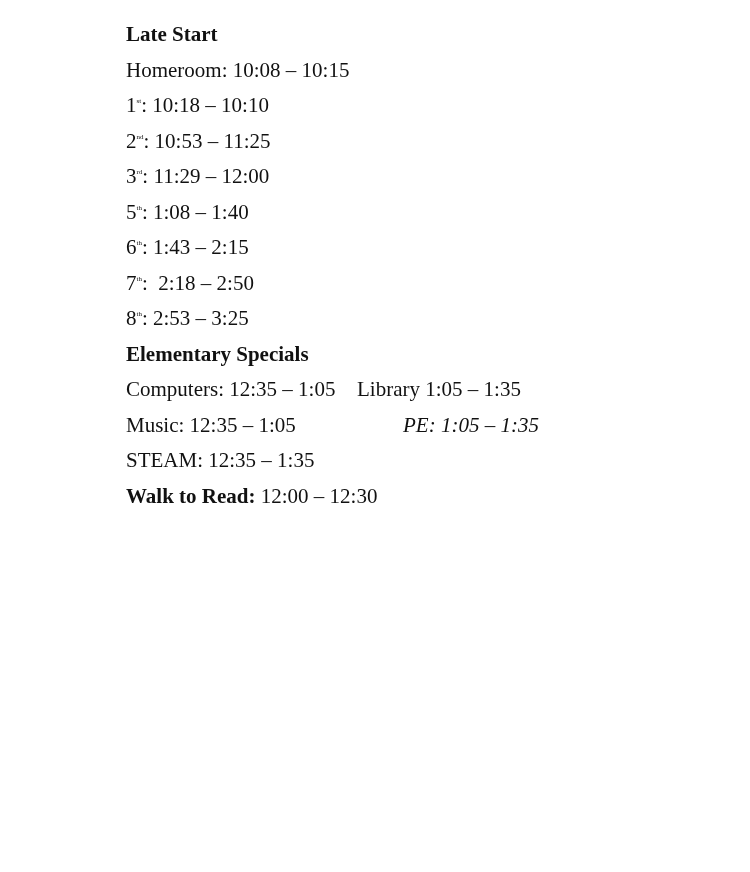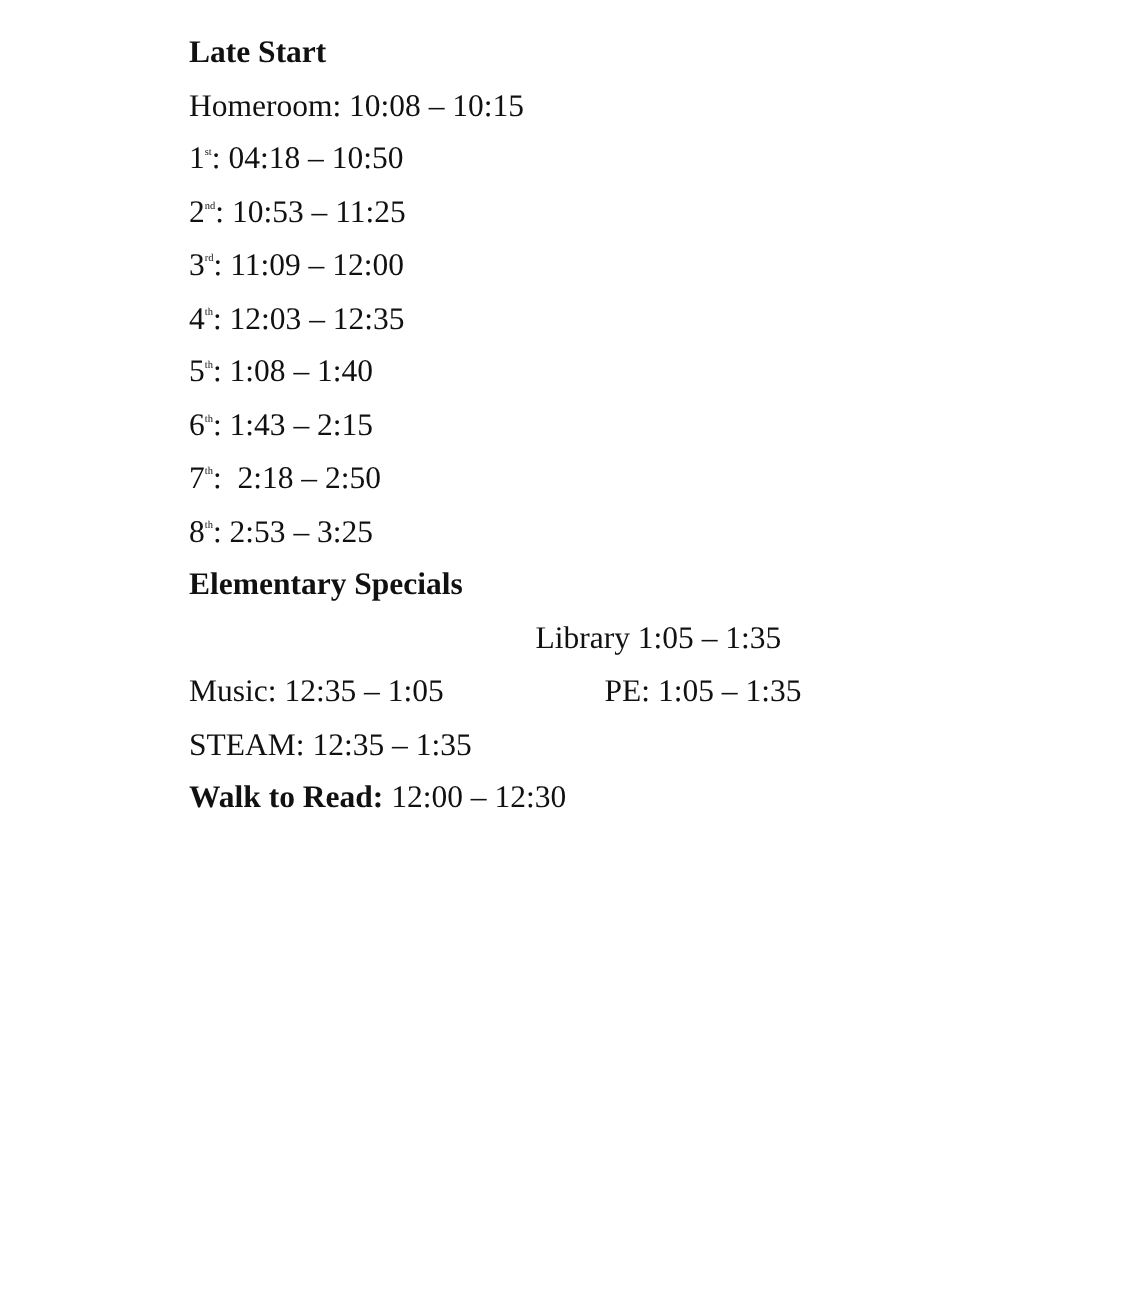--- a/index.html
+++ b/index.html
@@ -3,40 +3,39 @@
 <meta charset="utf-8">
 <style>
   html, body { margin: 0; padding: 0; background: #ffffff; }
   body { width: 750px; height: 872px; position: relative; overflow: hidden;
          font-family: "Liberation Serif", "DejaVu Serif", serif; color: #111111; }
   .page { position: absolute; left: 78px; top: 17px; margin-left: 48px; }
   .line { height: 35.5px; line-height: 35.5px; font-size: 21px; white-space: pre; }
   .bold { font-weight: bold; }
   sup { font-size: 7px; vertical-align: 9px; line-height: 0; text-align: right; }
   .col2a { position: absolute; left: 231px; }
-  .col2b { position: absolute; left: 277px; }
+  .col2b { position: absolute; left: 277px; font-style: italic; }
   .row-rel { position: relative; }
 </style>
 </head>
 <body>
 
 <div class="page">
   <div class="line bold">Late Start</div>
   <div class="line"><span>Homeroom:</span><span> 10:08 – 10:15</span></div>
 
-  <div class="line"><span>1</span><sup>st</sup><span>: 04:18 – 10:50</span></div>
+  <div class="line"><span>1</span><sup>st</sup><span>: 10:18 – 10:10</span></div>
   <div class="line"><span>2</span><sup>nd</sup><span>: 10:53 – 11:25</span></div>
-  <div class="line"><span>3</span><sup>rd</sup><span>: 11:09 – 12:00</span></div>
-  <div class="line"><span>4</span><sup>th</sup><span>: 12:03 – 12:35</span></div>
+  <div class="line"><span>3</span><sup>rd</sup><span>: 11:29 – 12:00</span></div>
 
 
   <div class="line"><span>5</span><sup>th</sup><span>: 1:08 – 1:40</span></div>
   <div class="line"><span>6</span><sup>th</sup><span>: 1:43 – 2:15</span></div>
   <div class="line"><span>7</span><sup>th</sup><span>:  2:18 – 2:50</span></div>
   <div class="line"><span>8</span><sup>th</sup><span>: 2:53 – 3:25</span></div>
 
   <div class="line bold">Elementary Specials</div>
-  <div class="line row-rel"><span class="col2a">Library 1:05 – 1:35</span></div>
+  <div class="line row-rel"><span>Computers: 12:35 – 1:05</span><span class="col2a">Library 1:05 – 1:35</span></div>
   <div class="line row-rel"><span>Music: 12:35 – 1:05</span><span class="col2b">PE: 1:05 – 1:35</span></div>
   <div class="line"><span>STEAM: 12:35 – 1:35</span></div>
 
   <div class="line"><span class="bold">Walk to Read:</span><span> 12:00 – 12:30</span></div>
 </div>
 
 </body></html>

